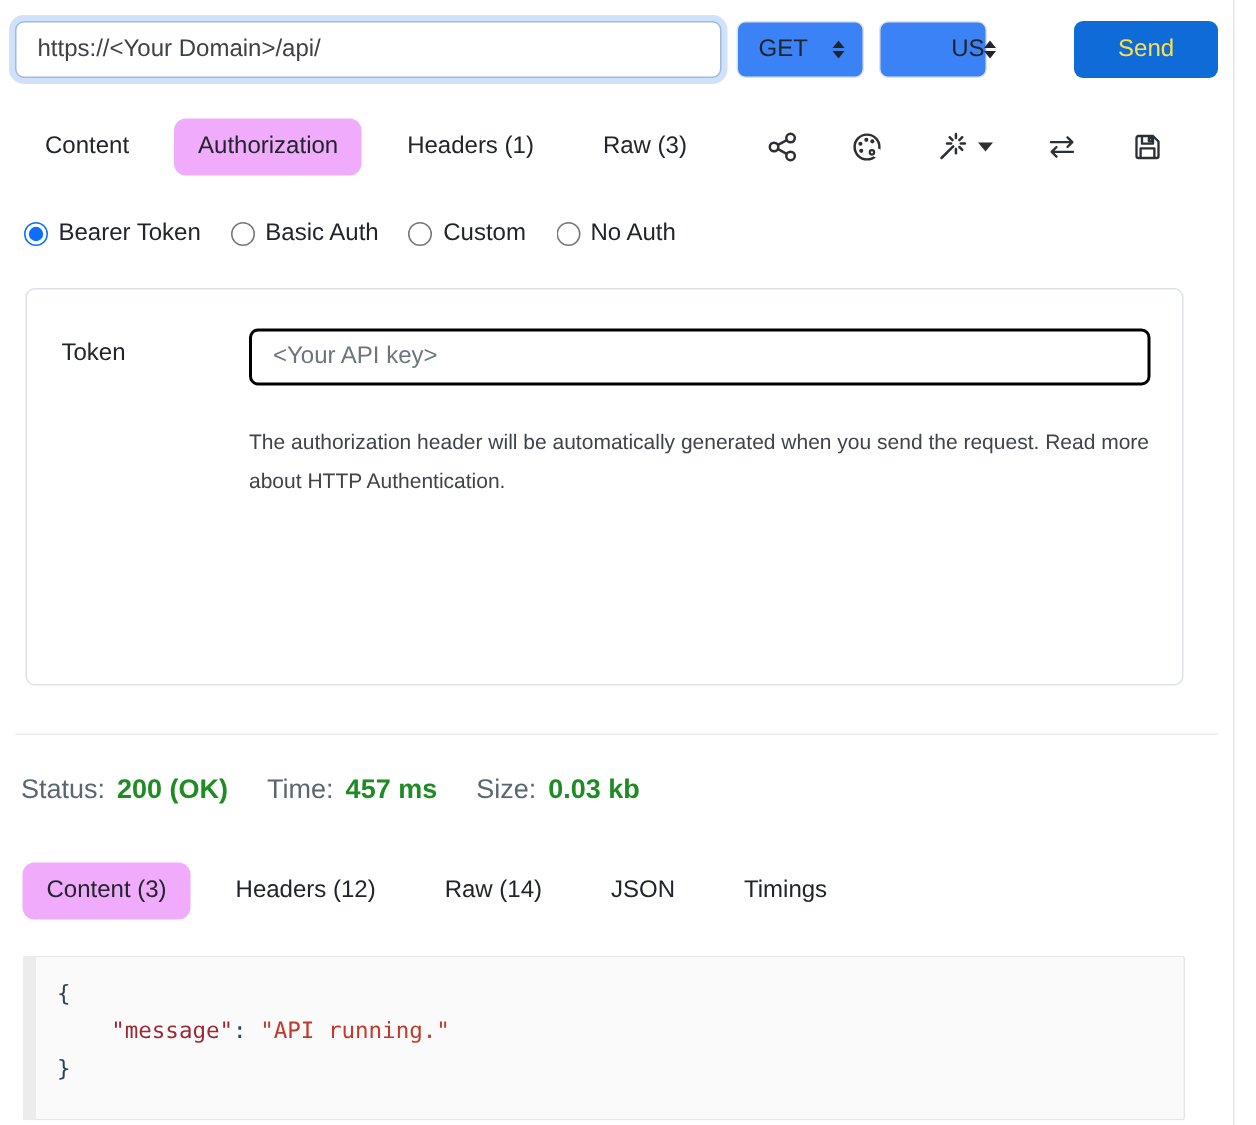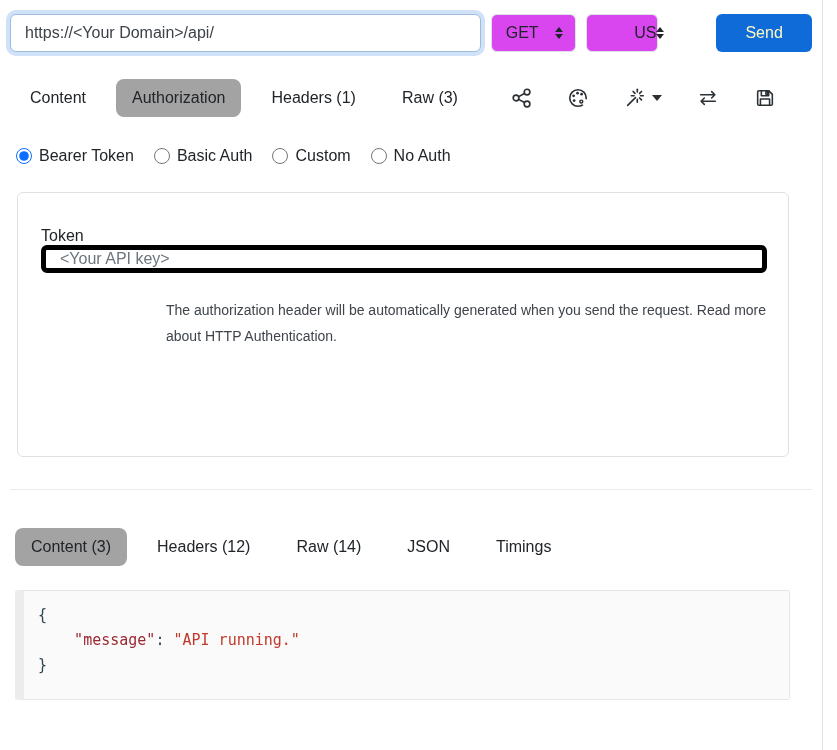--- a/index.html
+++ b/index.html
@@ -13,61 +13,61 @@
 
   
   .reqbar { display:flex; align-items:flex-start; gap:10px; padding:14px 10px 0 10px; }
   .url-input {
     width:490px; height:38px; padding:0 14px; font-size:16px; color:#3c4248;
     font-family:inherit;
     border:1px solid #9fbadb; border-radius:6px; outline:none;
     box-shadow:0 0 0 4px #cfe2fa;
   }
   .sel {
-    height:38px; background:#d946ef; border:1px solid #dee2e6; border-radius:6px;
+    height:38px; background:#3b82f6; border:1px solid #dee2e6; border-radius:6px;
     display:flex; align-items:center; justify-content:space-between;
     padding:0 12px 0 14px; cursor:pointer; font-size:16px; color:#212529;
   }
   .sel-method { width:88px; } .sel-region { width:72px;padding-left:47px; }
   .updown { display:flex; flex-direction:column; gap:2px; align-items:center; }
   .updown .tri-up   { width:0;height:0;border-left:4px solid transparent;border-right:4px solid transparent;border-bottom:5px solid #212529; }
   .updown .tri-down { width:0;height:0;border-left:4px solid transparent;border-right:4px solid transparent;border-top:5px solid #212529; }
   .send-btn {
-    width:100px; height:38px; background:#0f6bd7; color:#fef9c3; border:none;
+    width:100px; height:38px; background:#0f6bd7; color:#fde047; border:none;
     border-radius:6px; font-size:16px; font-family:inherit; cursor:pointer;margin-left:48px;
   }
 
   
   .tabrow { display:flex; align-items:center; margin:27px 0 0 14px; }
   .tab {
     padding:10px 16px; font-size:16px; color:#212529; cursor:pointer;
     border-radius:8px; margin-right:14px; white-space:nowrap;
   }
-  .tab.active { background:#a3a3a3; }
+  .tab.active { background:#f0abfc; }
 
   
   .icon-toolbar { margin-left:auto; margin-right:46px; display:flex; align-items:center; gap:34px; }
   .tool { display:flex; align-items:center; cursor:pointer; color:#2b3035; }
   .tool svg { display:block; }
   .caret-down { width:0;height:0;border-left:5px solid transparent;border-right:5px solid transparent;border-top:6px solid #2b3035; margin-left:5px; }
 
   
   .auth-row { display:flex; align-items:flex-start; margin:30px 0 0 16px; gap:20px; }
   .auth-opt { display:flex; align-items:center; gap:7px; cursor:pointer; font-size:16px; }
   .auth-opt input[type=radio] { width:16px; height:16px; accent-color:#0d6efd; cursor:pointer; }
 
   
   .panel {
     margin:27px 10px 0 17px; width:772px; height:265px;
     border:1px solid #dee2e6; border-radius:6px; padding:26px 21px 0 23px;
   }
-  .panel-row { display:flex;flex-direction:column; }
+  .panel-row { display:flex; }
   .panel-label { width:125px; padding-top:8px; font-size:16px; color:#212529; }
   .token-input {
-    flex:1; height:38px; border:5px solid #000000; border-radius:6px;
+    flex:1; height:38px; border:2px solid #000000; border-radius:6px;
     padding:0 14px; font-size:16px; font-family:inherit; color:#be185d; outline:none;
   }
   .token-input::placeholder { color:#6c757d; opacity:1; }
   .help { margin:24px 0 0 125px; font-size:14px; color:#3e444a; line-height:26px; }
 
   .divider { border:none; border-top:1px solid #e9ecef; margin:32px 10px 0 10px; }
 
   
   .status-row { display:flex; align-items:baseline; gap:26px; margin:26px 0 0 14px; font-size:18px; }
   .stat { display:flex; gap:8px; align-items:baseline; }
@@ -197,20 +197,34 @@
       <input class="token-input" type="text" placeholder="&lt;Your API key&gt;" style="">
     </div>
     <div class="help">
       <div>The authorization header will be automatically generated when you send the request. Read more</div>
       <div>about HTTP Authentication.</div>
     </div>
   </div>
 
   <hr class="divider">
 
+  <div class="status-row">
+    <div class="stat">
+      <span class="lbl">Status:</span>
+      <span class="val">200 (OK)</span>
+    </div>
+    <div class="stat">
+      <span class="lbl">Time:</span>
+      <span class="val">457 ms</span>
+    </div>
+    <div class="stat">
+      <span class="lbl">Size:</span>
+      <span class="val">0.03 kb</span>
+    </div>
+  </div>
 
   <div class="tabrow resp-tabs">
     <div class="tab active">Content (3)</div>
     <div class="tab">Headers (12)</div>
     <div class="tab">Raw (14)</div>
     <div class="tab">JSON</div>
     <div class="tab">Timings</div>
   </div>
 
   <div class="code-block">

